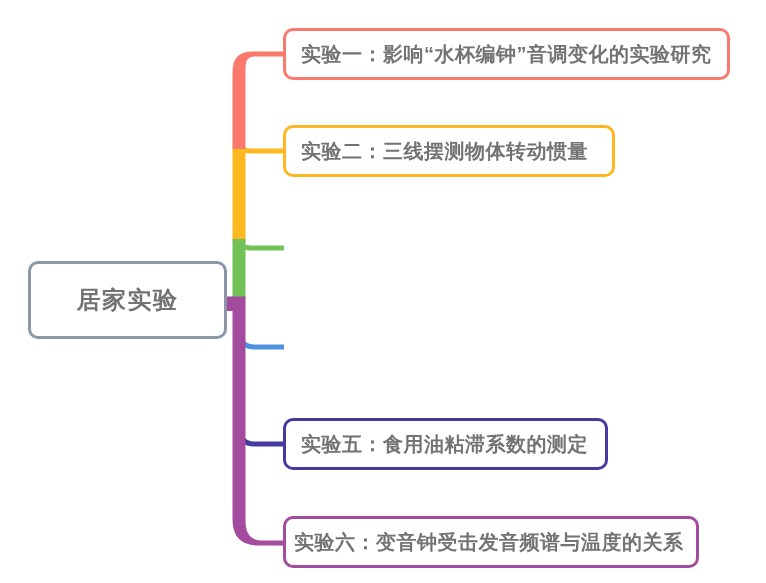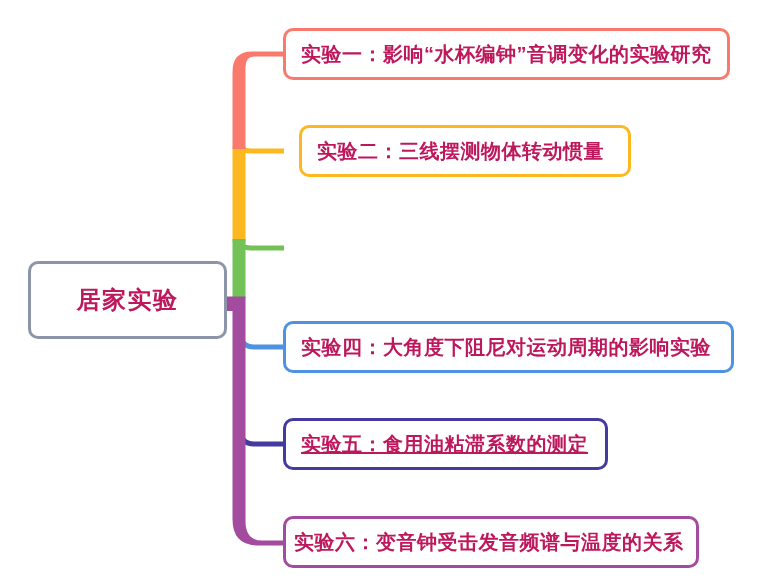--- a/index.html
+++ b/index.html
@@ -24,21 +24,21 @@
   }
   .node {
     position: absolute;
     box-sizing: border-box;
     background: #ffffff;
     border: 3px solid #888;
     border-radius: 10px;
     display: flex;
     align-items: center;
     white-space: nowrap;
-    color: #be185d;
+    color: #737373;
     font-weight: 700;
     cursor: default;
   }
   .root-node {
     left: 28px;
     top: 261px;
     width: 199px;
     height: 78px;
     justify-content: center;
     font-size: 24px;
@@ -76,30 +76,27 @@
   </svg>
 
   <div class="node root-node" style="border-color: rgb(140, 150, 168);">
     <span>居家实验</span>
   </div>
 
   <div class="node child-node n1" style="border-color: rgb(249, 122, 109);">
     <span>实验一：影响“水杯编钟”音调变化的实验研究</span>
   </div>
 
-  <div class="node child-node n2" style="border-color: rgb(253, 183, 31); margin-left: 16px;">
+  <div class="node child-node n2" style="border-color: rgb(253, 183, 31);">
     <span>实验二：三线摆测物体转动惯量</span>
   </div>
 
 
-  <div class="node child-node n4" style="border-color: rgb(77, 147, 226);">
-    <span>实验四：大角度下阻尼对运动周期的影响实验</span>
-  </div>
 
-  <div class="node child-node n5" style="border-color: rgb(69, 58, 160); text-decoration: underline;">
+  <div class="node child-node n5" style="border-color: rgb(69, 58, 160);">
     <span>实验五：食用油粘滞系数的测定</span>
   </div>
 
   <div class="node child-node n6" style="border-color: rgb(163, 75, 158);">
     <span>实验六：变音钟受击发音频谱与温度的关系</span>
   </div>
 
 </div>
 
 </body></html>

